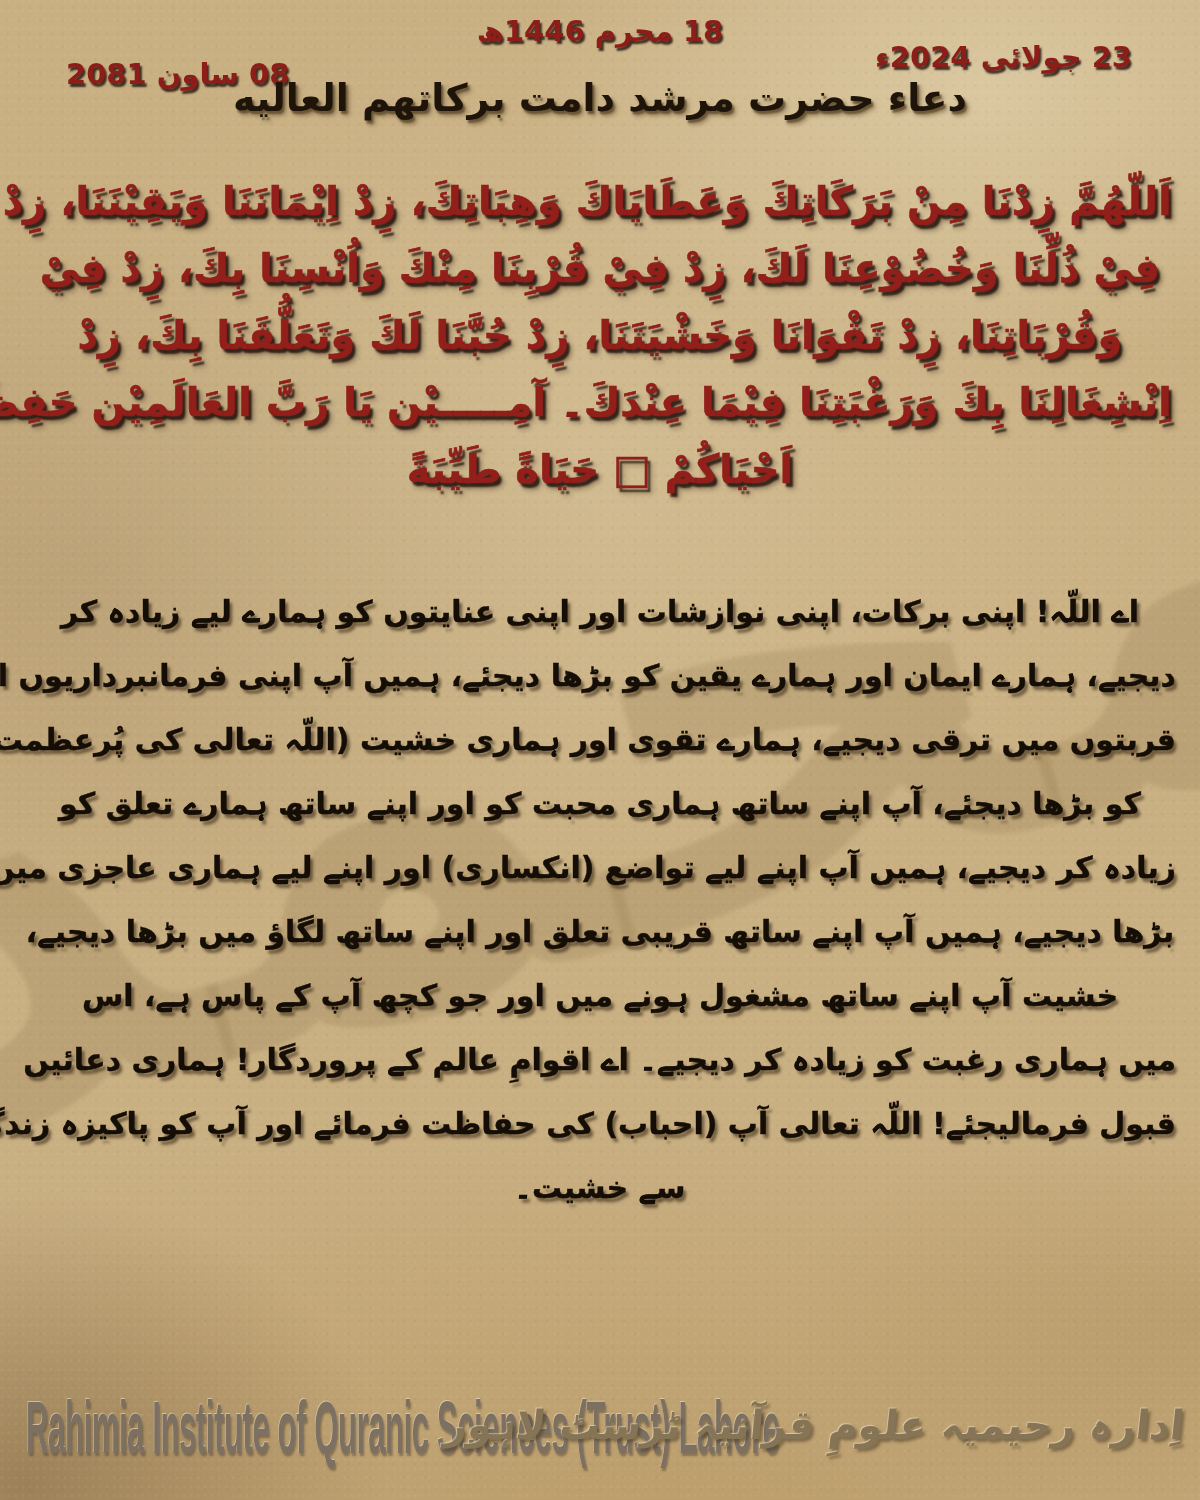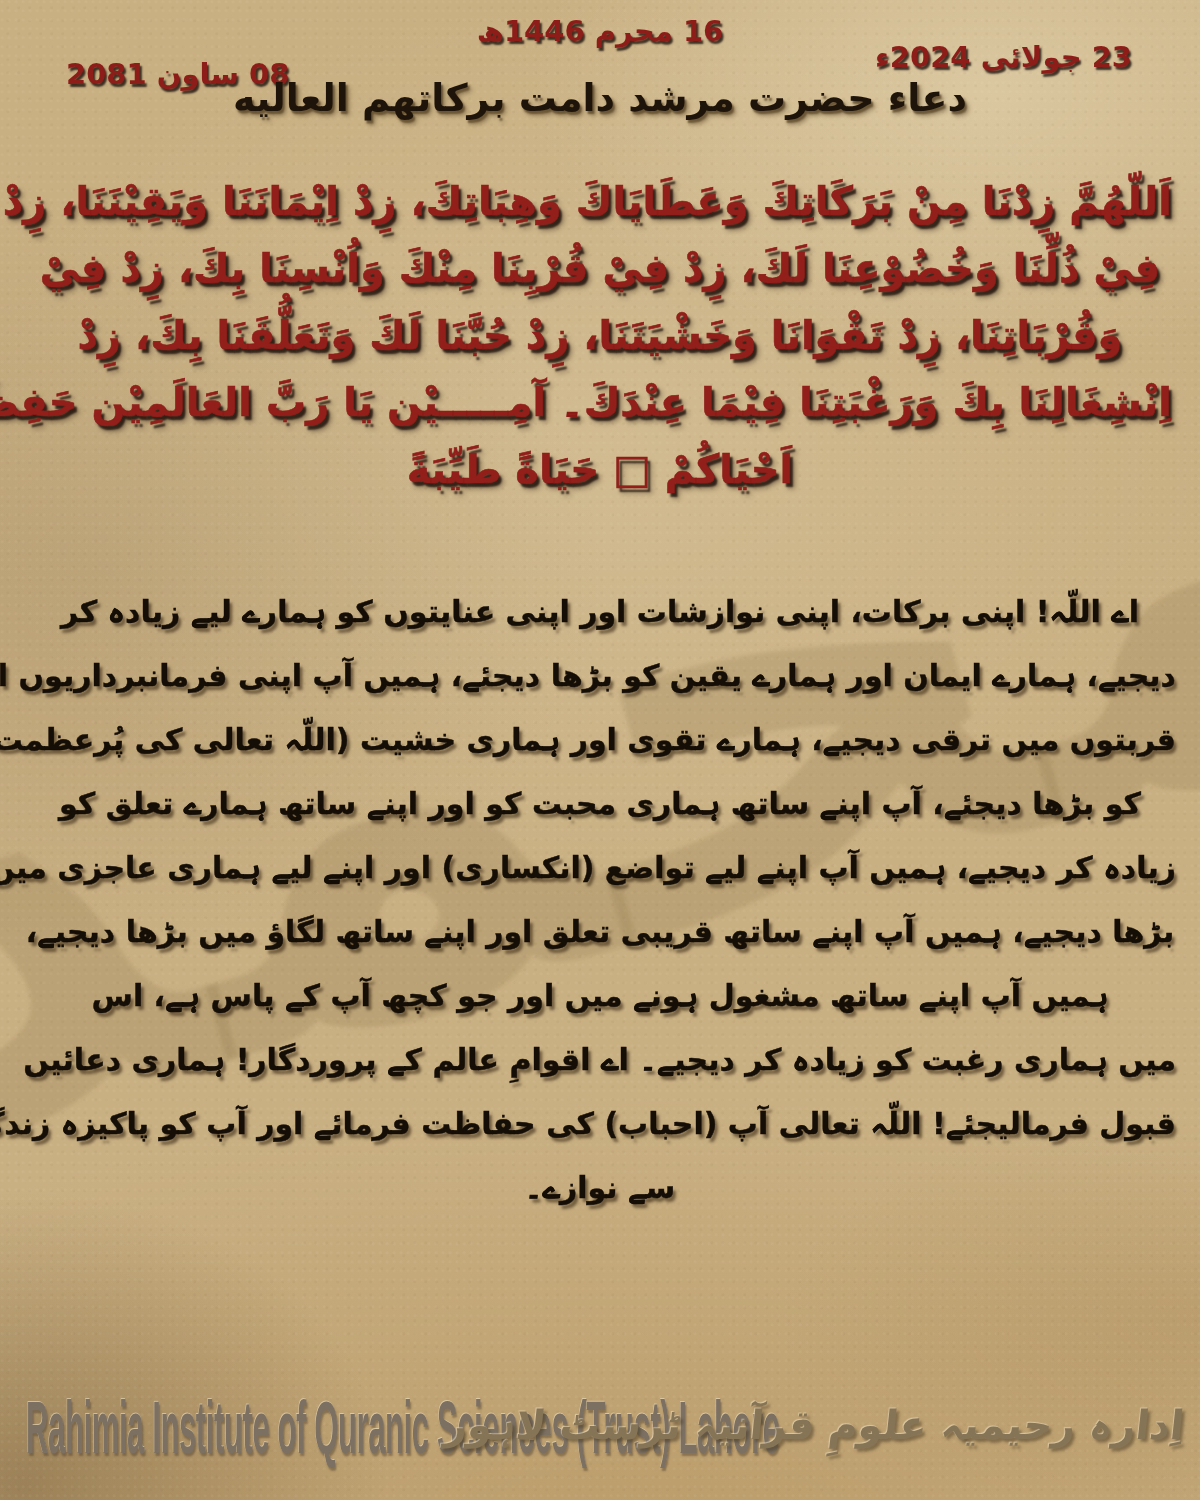--- a/index.html
+++ b/index.html
@@ -73,41 +73,41 @@
   }
 </style>
 </head>
 <body>
 
 <div class="grain"></div>
 
 <div class="watermark">محمد</div>
 
 <div class="date date-gregorian">23 جولائی 2024ء</div>
-<div class="date date-hijri">16 محرم 1446ھ</div>
+<div class="date date-hijri">18 محرم 1446ھ</div>
 <div class="date date-bikrami">08 ساون 2081</div>
 
 <h1 class="doc-title">دعاء حضرت مرشد دامت برکاتهم العالیه</h1>
 
 <div class="prayer" lang="ar">
   <div class="line">اَللّهُمَّ زِدْنَا مِنْ بَرَكَاتِكَ وَعَطَايَاكَ وَهِبَاتِكَ، زِدْ اِيْمَانَنَا وَيَقِيْنَنَا، زِدْ طَاعَاتِنَا</div>
   <div class="line">فِيْ ذُلِّنَا وَخُضُوْعِنَا لَكَ، زِدْ فِيْ قُرْبِنَا مِنْكَ وَاُنْسِنَا بِكَ، زِدْ فِيْ</div>
   <div class="line">وَقُرْبَاتِنَا، زِدْ تَقْوَانَا وَخَشْيَتَنَا، زِدْ حُبَّنَا لَكَ وَتَعَلُّقَنَا بِكَ، زِدْ</div>
   <div class="line">اِنْشِغَالِنَا بِكَ وَرَغْبَتِنَا فِيْمَا عِنْدَكَ۔ آمِـــــيْن يَا رَبَّ العَالَمِيْن حَفِظَكُمُ اللهُ وَ</div>
   <div class="line">اَحْيَاكُمْ □ حَيَاةً طَيِّبَةً</div>
 </div>
 
 <div class="urdu" lang="ur">
   <div class="line">اے اللّہ! اپنی برکات، اپنی نوازشات اور اپنی عنایتوں کو ہمارے لیے زیادہ کر</div>
   <div class="line">دیجیے، ہمارے ایمان اور ہمارے یقین کو بڑھا دیجئے، ہمیں آپ اپنی فرمانبرداریوں اور اپنی</div>
   <div class="line">قربتوں میں ترقی دیجیے، ہمارے تقوی اور ہماری خشیت (اللّہ تعالی کی پُرعظمت ہیبت)</div>
   <div class="line">کو بڑھا دیجئے، آپ اپنے ساتھ ہماری محبت کو اور اپنے ساتھ ہمارے تعلق کو</div>
   <div class="line">زیادہ کر دیجیے، ہمیں آپ اپنے لیے تواضع (انکساری) اور اپنے لیے ہماری عاجزی میں</div>
   <div class="line">بڑھا دیجیے، ہمیں آپ اپنے ساتھ قریبی تعلق اور اپنے ساتھ لگاؤ میں بڑھا دیجیے،</div>
-  <div class="line">ہمیں آپ اپنے ساتھ مشغول ہونے میں اور جو کچھ آپ کے پاس ہے، اس</div>
+  <div class="line">خشیت آپ اپنے ساتھ مشغول ہونے میں اور جو کچھ آپ کے پاس ہے، اس</div>
   <div class="line">میں ہماری رغبت کو زیادہ کر دیجیے۔ اے اقوامِ عالم کے پروردگار! ہماری دعائیں</div>
   <div class="line">قبول فرمالیجئے! اللّہ تعالی آپ (احباب) کی حفاظت فرمائے اور آپ کو پاکیزہ زندگی</div>
-  <div class="line">سے نوازے۔</div>
+  <div class="line">سے خشیت۔</div>
 </div>
 
 <div class="footer-en">Rahimia Institute of Quranic Sciences (Trust) Lahore</div>
 
 <div class="footer-calligraphy">اِدارہ رحیمیہ علومِ قرآنیہ ٹرسٹ لاہور</div>
 
 </body></html>

